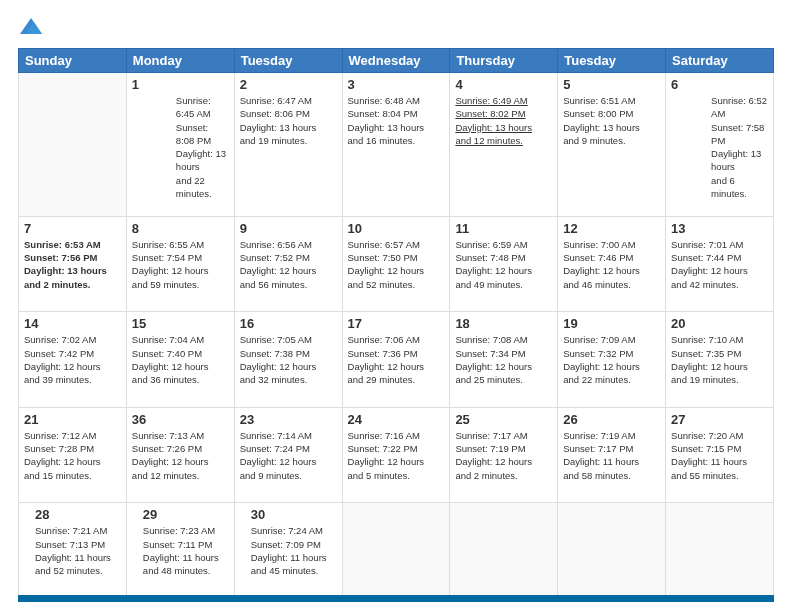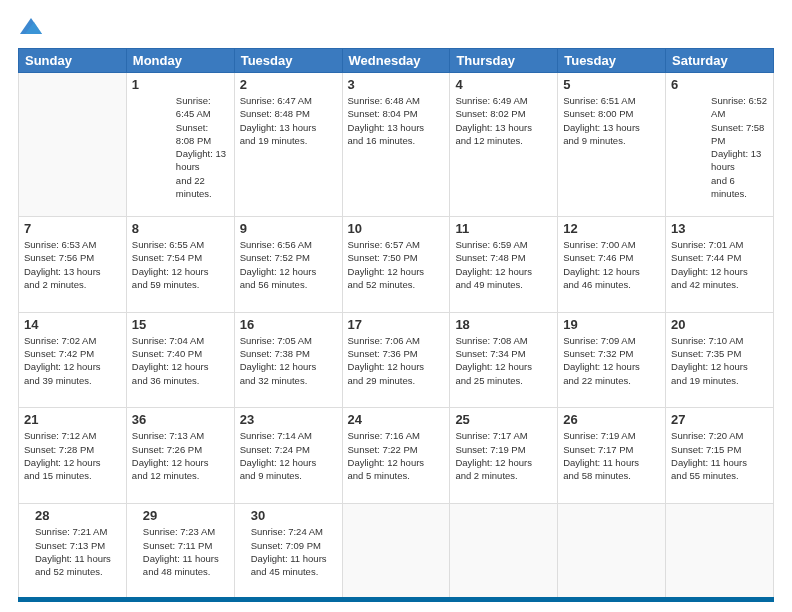--- a/index.html
+++ b/index.html
@@ -92,21 +92,21 @@
       color: #333;
       display: block;
       margin-bottom: 2px;
     }
     .cell-info {
       font-size: 9.5px;
       line-height: 1.4;
       color: #333;
     }
     .last-row td {
-      border-bottom: 5px solid #0369a1;
+      border-bottom: 7px solid #0369a1;
       padding-left: 16px;
     }
   </style>
 </head>
 <body>
 
 <div class="page">
   <div class="header">
     <div class="logo">
       <div>
@@ -144,34 +144,34 @@
           <td>
             <span class="day-number">1</span>
             <div class="cell-info" style="white-space: pre-line; margin-left: 44px;">Sunrise: 6:45 AM
 Sunset: 8:08 PM
 Daylight: 13 hours
 and 22 minutes.</div>
           </td>
           <td>
             <span class="day-number">2</span>
             <div class="cell-info" style="white-space: pre-line;">Sunrise: 6:47 AM
-Sunset: 8:48 PM
+Sunset: 8:06 PM
 Daylight: 13 hours
 and 19 minutes.</div>
           </td>
           <td>
             <span class="day-number">3</span>
             <div class="cell-info" style="white-space: pre-line;">Sunrise: 6:48 AM
 Sunset: 8:04 PM
 Daylight: 13 hours
 and 16 minutes.</div>
           </td>
           <td>
             <span class="day-number">4</span>
-            <div class="cell-info" style="white-space: pre-line;">Sunrise: 6:49 AM
+            <div class="cell-info" style="white-space: pre-line; text-decoration: underline;">Sunrise: 6:49 AM
 Sunset: 8:02 PM
 Daylight: 13 hours
 and 12 minutes.</div>
           </td>
           <td>
             <span class="day-number">5</span>
             <div class="cell-info" style="white-space: pre-line;">Sunrise: 6:51 AM
 Sunset: 8:00 PM
 Daylight: 13 hours
 and 9 minutes.</div>
@@ -180,21 +180,21 @@
             <span class="day-number">6</span>
             <div class="cell-info" style="white-space: pre-line; margin-left: 40px;">Sunrise: 6:52 AM
 Sunset: 7:58 PM
 Daylight: 13 hours
 and 6 minutes.</div>
           </td>
         </tr>
         <tr>
           <td>
             <span class="day-number">7</span>
-            <div class="cell-info" style="white-space: pre-line;">Sunrise: 6:53 AM
+            <div class="cell-info" style="white-space: pre-line; font-weight: bold;">Sunrise: 6:53 AM
 Sunset: 7:56 PM
 Daylight: 13 hours
 and 2 minutes.</div>
           </td>
           <td>
             <span class="day-number">8</span>
             <div class="cell-info" style="white-space: pre-line;">Sunrise: 6:55 AM
 Sunset: 7:54 PM
 Daylight: 12 hours
 and 59 minutes.</div>

